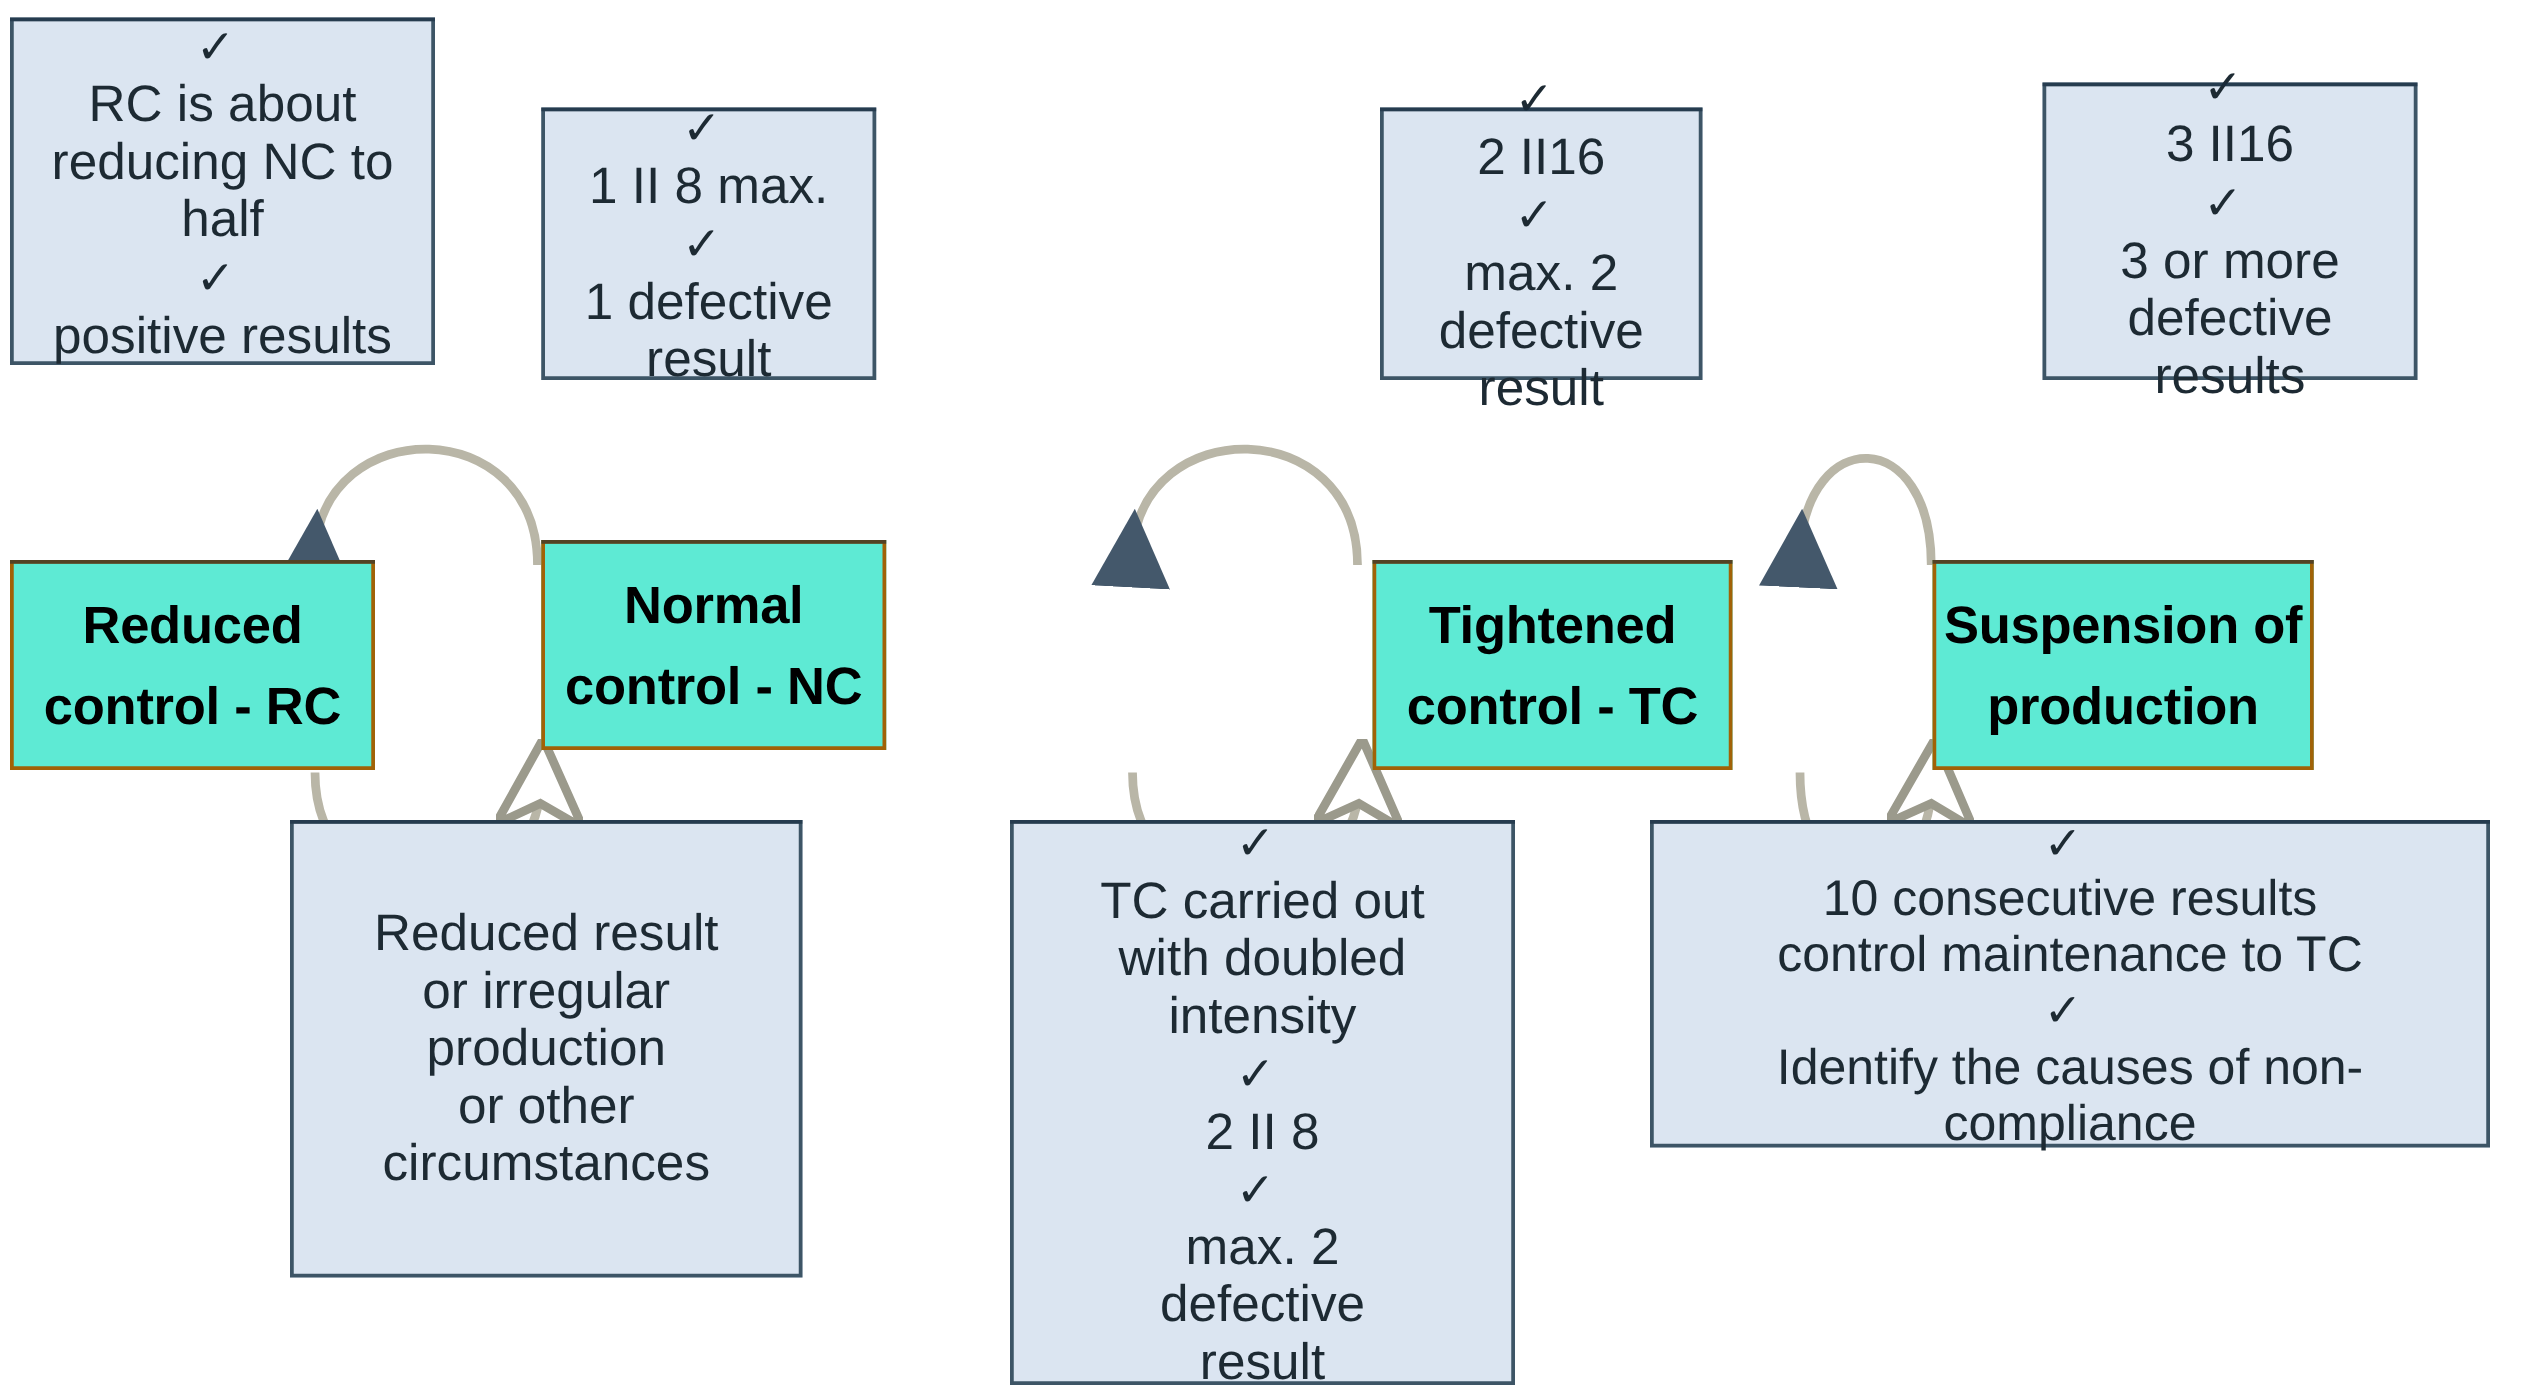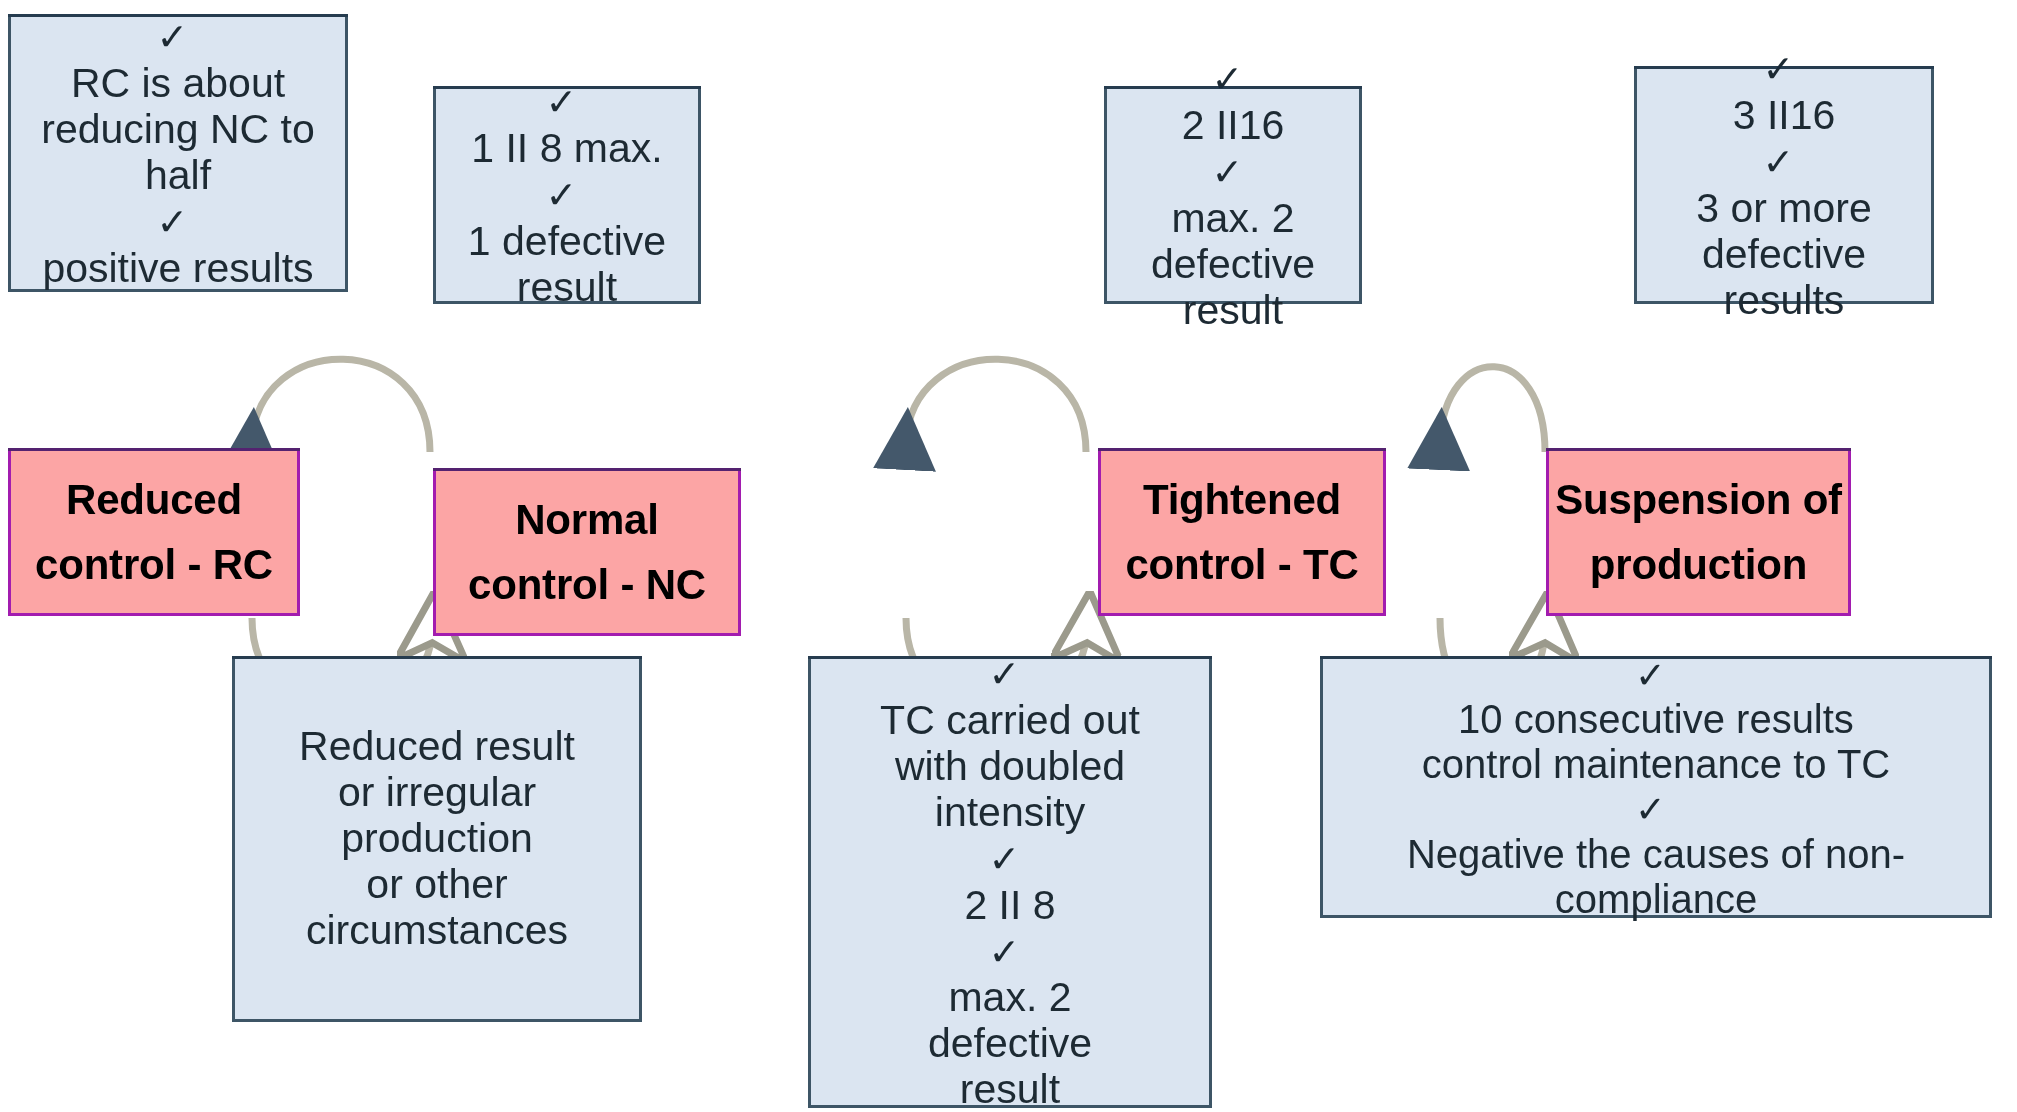--- a/index.html
+++ b/index.html
@@ -29,22 +29,22 @@
     text-align: center;
     z-index: 5;
   }
   .box-blue {
     background: #dbe5f1;
     border: 3px solid #3d5566;
     box-shadow: 4px 5px 0 -1px rgba(255,255,255,0);
     color: #1a1a1a;
   }
   .box-olive {
-    background: #fca5a5;
-    border: 3px solid #a21caf;
+    background: #5eead4;
+    border: 3px solid #a16207;
     color: #000000;
     font-weight: bold;
   }
   
   .box-blue::after,
   .box-olive::after {
     content: "";
     position: absolute;
     left: -3px; top: -3px; right: -3px; bottom: -3px;
     border-top: 3px solid rgba(20,40,60,.55);
@@ -158,21 +158,21 @@
     </span>
     <span class="line">defective</span>
     <span class="line">results</span>
   </div>
 
   <div class="box box-olive t-mid" style="left:8px; top:448px; width:292px; height:168px;">
     <span class="line">Reduced</span>
     <span class="line">control - RC</span>
   </div>
 
-  <div class="box box-olive t-mid" style="left:433px; top:468px; width:308px; height:168px;">
+  <div class="box box-olive t-mid" style="left:433px; top:432px; width:276px; height:168px;">
     <span class="line">Normal</span>
     <span class="line">control - NC</span>
   </div>
 
   <div class="box box-olive t-mid" style="left:1082px; top:448px; width:288px; height:168px;margin-left:16px;">
     <span class="line">Tightened</span>
     <span class="line">control - TC</span>
   </div>
 
   <div class="box box-olive t-mid" style="left:1546px; top:448px; width:305px; height:168px;">
@@ -203,18 +203,18 @@
     <span class="line">defective</span>
     <span class="line">result</span>
   </div>
 
   <div class="box box-blue t-bottom-wide" style="left:1320px; top:656px; width:672px; height:262px; padding:8px 10px;">
     <span class="bullet-row">
       <span class="tick">✓</span><span class="line">10 consecutive results</span>
     </span>
     <span class="line">control maintenance to TC</span>
     <span class="bullet-row">
-      <span class="tick">✓</span><span class="line">Negative the causes of non-</span>
+      <span class="tick">✓</span><span class="line">Identify the causes of non-</span>
     </span>
     <span class="line">compliance</span>
   </div>
 
 </div>
 
 </body></html>

